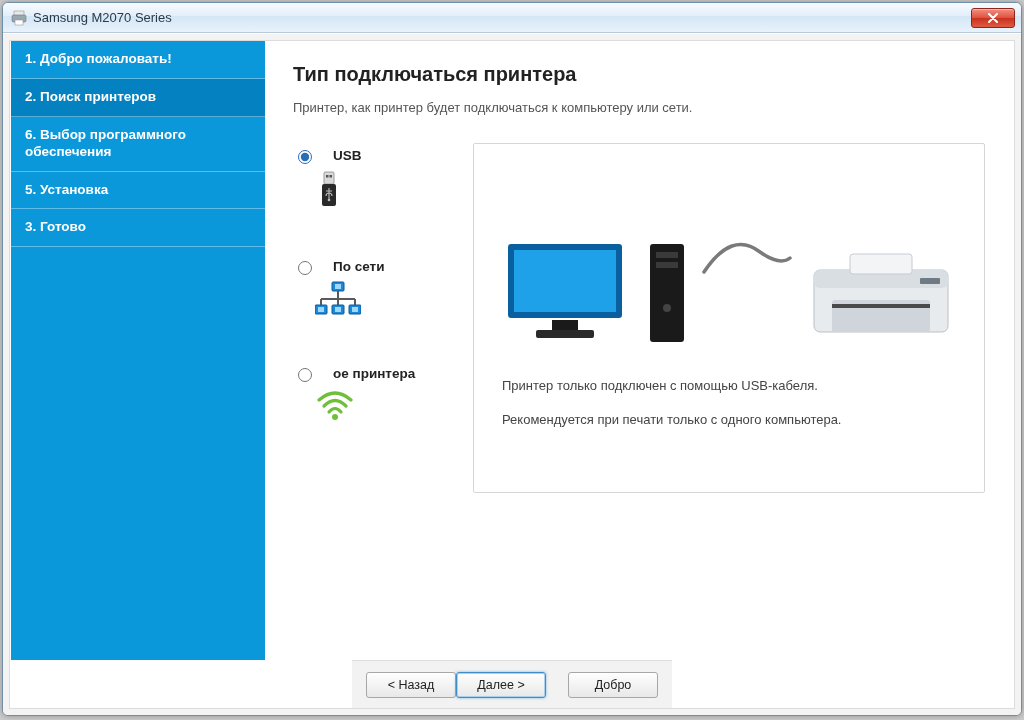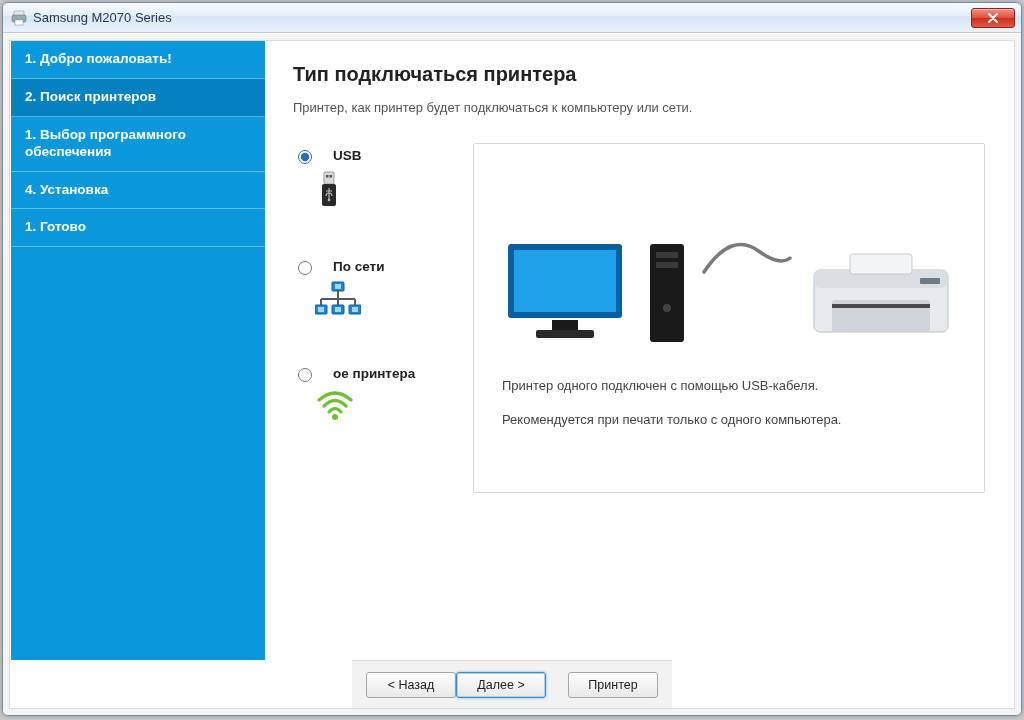--- a/index.html
+++ b/index.html
@@ -214,23 +214,23 @@
     </div>
   </div>
 
   <div class="client">
     <div class="inner">
       <div class="body-area">
 
         <div class="sidebar">
           <div class="step">1. Добро пожаловать!</div>
           <div class="step active">2. Поиск принтеров</div>
-          <div class="step">1. Выбор программного обеспечения</div>
-          <div class="step">4. Установка</div>
-          <div class="step">1. Готово</div>
+          <div class="step">6. Выбор программного обеспечения</div>
+          <div class="step">5. Установка</div>
+          <div class="step">3. Готово</div>
           <div class="spacer"></div>
         </div>
 
         <div class="main">
           <h1 class="page-title">Тип подключаться принтера</h1>
           <div class="page-subtitle">Принтер, как принтер будет подключаться к компьютеру или сети.</div>
 
           <div class="options-row">
 
             <div class="options-col">
@@ -315,29 +315,29 @@
                 <svg width="150" height="100" viewBox="0 0 150 100">
                   <rect x="8" y="22" width="134" height="62" rx="6" fill="#e8ebee" stroke="#b9c1c8"></rect>
                   <rect x="8" y="22" width="134" height="18" rx="6" fill="#d9dee3"></rect>
                   <rect x="44" y="6" width="62" height="20" rx="3" fill="#f2f4f6" stroke="#c5ccd2"></rect>
                   <rect x="26" y="52" width="98" height="32" rx="3" fill="#cfd5da"></rect>
                   <rect x="26" y="56" width="98" height="4" fill="#4a4a4a"></rect>
                   <rect x="114" y="30" width="20" height="6" rx="1" fill="#6f7a84"></rect>
                 </svg>
               </div>
               <div class="desc">
-                <p>Принтер одного подключен с помощью USB-кабеля.</p>
+                <p>Принтер только подключен с помощью USB-кабеля.</p>
                 <p>Рекомендуется при печати только с одного компьютера.</p>
               </div>
             </div>
           </div>
         </div>
       </div>
 
       <div class="footer">
         <button>&lt; Назад</button>
         <button class="primary">Далее &gt;</button>
         <span class="gap"></span>
-        <button>Принтер</button>
+        <button>Добро</button>
       </div>
     </div>
   </div>
 </div>
 
 </body></html>

